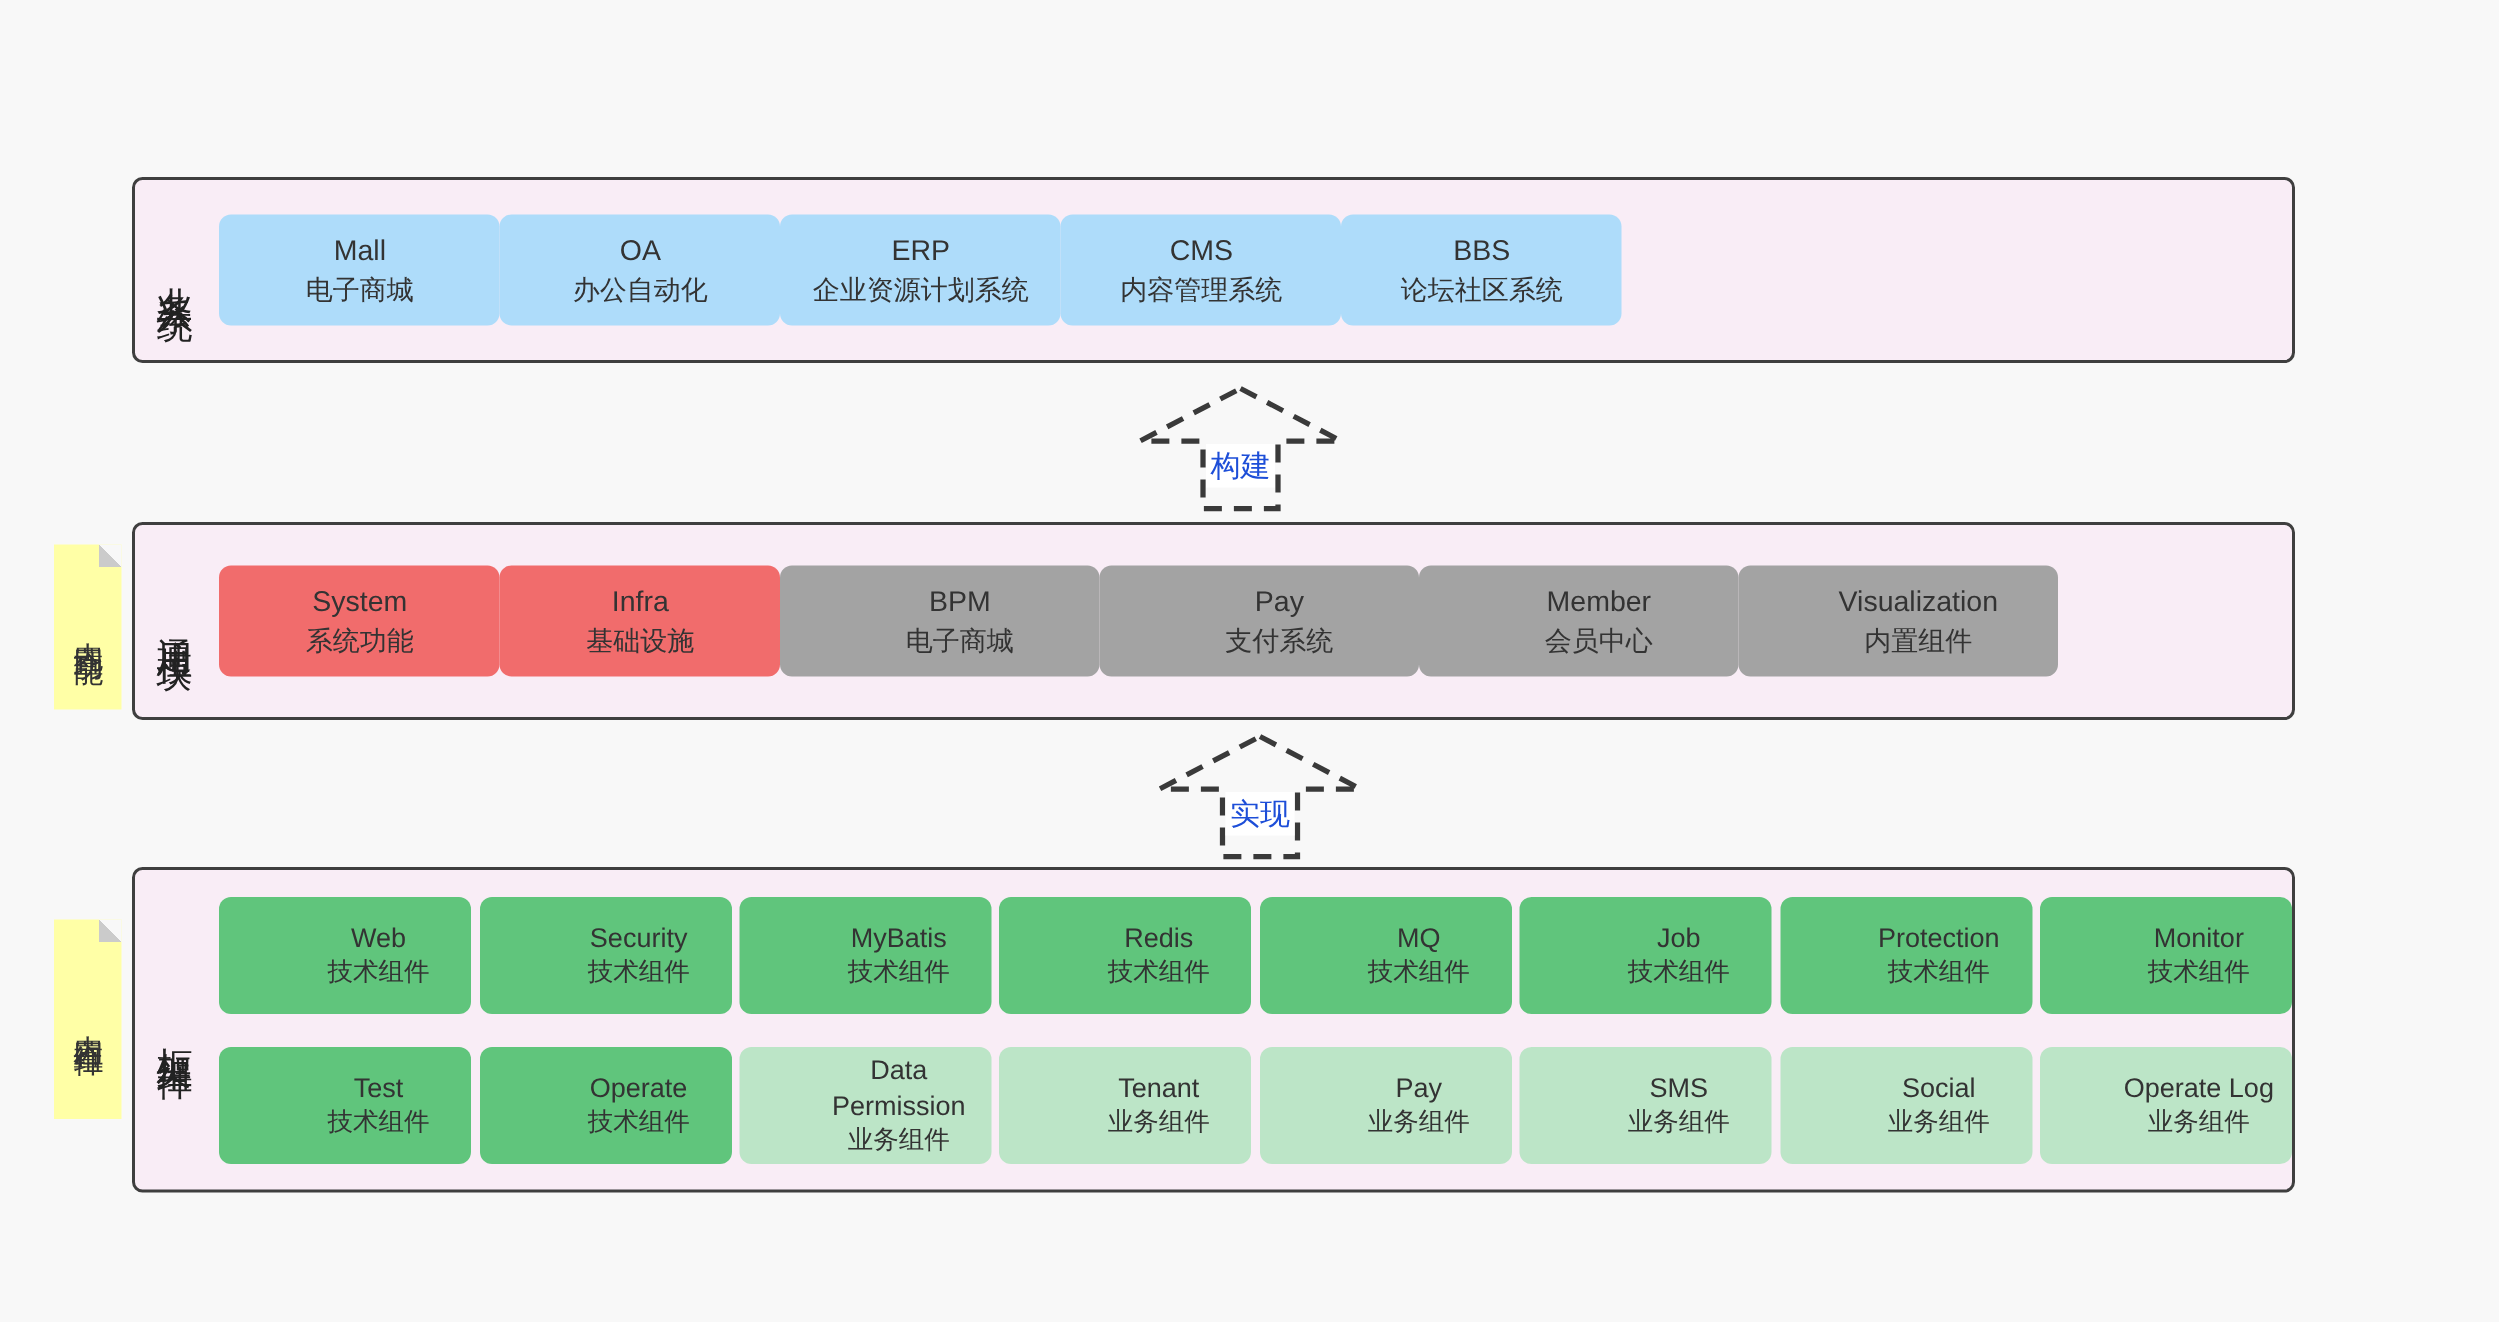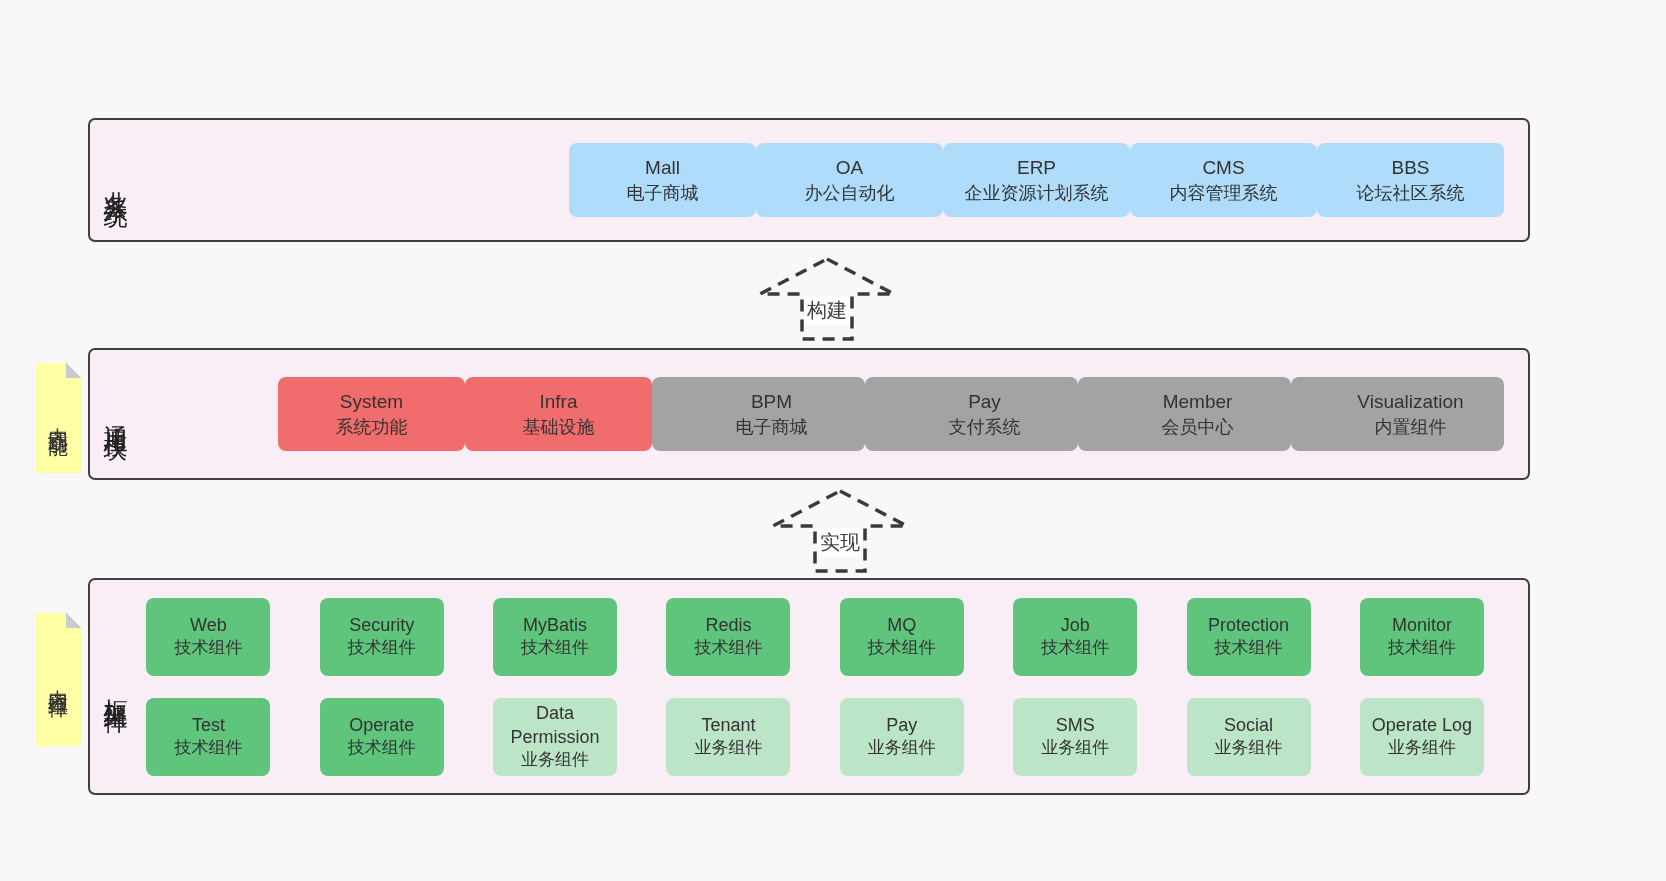--- a/index.html
+++ b/index.html
@@ -38,21 +38,21 @@
     line-height:1.1;
     color:#222;
     margin-left:12px;
     flex:0 0 auto;
     white-space:nowrap;
   }
 
   .boxes {
     flex:1;
     display:flex;
-    justify-content:flex-end;
+    justify-content:flex-start;
     align-items:center;
     padding:0 24px 0 18px;
   }
   .boxes.grid {
     display:grid;
     grid-template-columns:repeat(8, 140px);
     justify-content:space-between;
     align-content:center;
     row-gap:22px;
     padding:0 28px 0 18px;
@@ -62,21 +62,21 @@
     height:74px;
     border-radius:8px;
     display:flex;
     flex-direction:column;
     align-items:center;
     justify-content:center;
     text-align:center;
     color:#333;
   }
   .boxes:not(.grid) .box { width:187px; }
-  .boxes.grid .box { width:124px; height:78px; }
+  .boxes.grid .box { width:124px; height:78px;padding-left:44px; }
 
   .box .en { font-size:19px; line-height:1.35; padding:0 6px; }
   .box .zh { font-size:18px; line-height:1.35; }
   .boxes.grid .box .en { font-size:18px; }
   .boxes.grid .box .zh { font-size:17px; }
 
   .box.blue       { background:#aedcfa; }
   .box.red        { background:#f16c6c; }
   .box.pink       { background:#a3a3a3;padding-left:26px; }
   .box.green      { background:#60c57c; }
@@ -93,21 +93,21 @@
     stroke-width:3.5;
     stroke-dasharray:12 8;
   }
   .arrow .alabel {
     position:absolute;
     left:50%; top:40px;
     transform:translateX(-50%);
     background:#ffffff;
     padding:1px 3px;
     font-size:20px;
-    color:#404040;
+    color:#1d4ed8;
     white-space:nowrap;
   }
 
   
   .note {
     position:absolute;
     width:45px;
     background:#ffffa6;
     display:flex;
     align-items:center;

